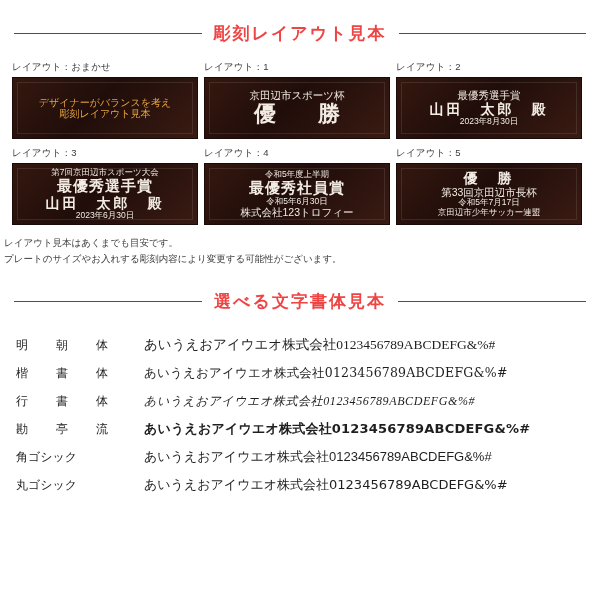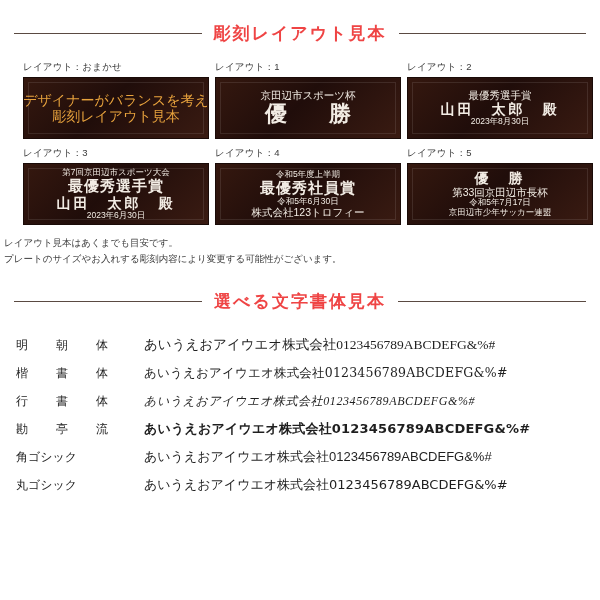--- a/index.html
+++ b/index.html
@@ -41,21 +41,20 @@
     white-space: nowrap;
   }
 
   
   .grid {
     display: grid;
     grid-template-columns: repeat(3, 186px);
     column-gap: 6px;
     row-gap: 8px;
     padding: 16px 10px 0 12px;
-    margin-left: 11px;
   }
   .cell {
     width: 186px;
   }
   .cell-label {
     font-size: 9.5px;
     color: #3a3a3a;
     margin-bottom: 3px;
     letter-spacing: 0.2px;
   }
@@ -82,21 +81,21 @@
     color: #f2ece4;
     line-height: 1.15;
     text-align: center;
     white-space: nowrap;
   }
   .ln.small { font-size: 8.5px; }
   .ln.mid   { font-size: 10.5px; }
   .ln.big   { font-size: 15px; font-weight: bold; letter-spacing: 1px; }
   .ln.huge  { font-size: 22px; font-weight: bold; letter-spacing: 10px; padding-left: 10px; }
   .ln.wide  { font-size: 14px; font-weight: bold; letter-spacing: 3px; }
-  .ln.orange { color: #e8a33d; font-size: 14px; }
+  .ln.orange { color: #e8a33d; font-size: 10px; }
 
   .note {
     padding: 10px 14px 0 4px;
     font-size: 9.5px;
     color: #3a3a3a;
     line-height: 1.65;
   }
 
   
   .font-section {

